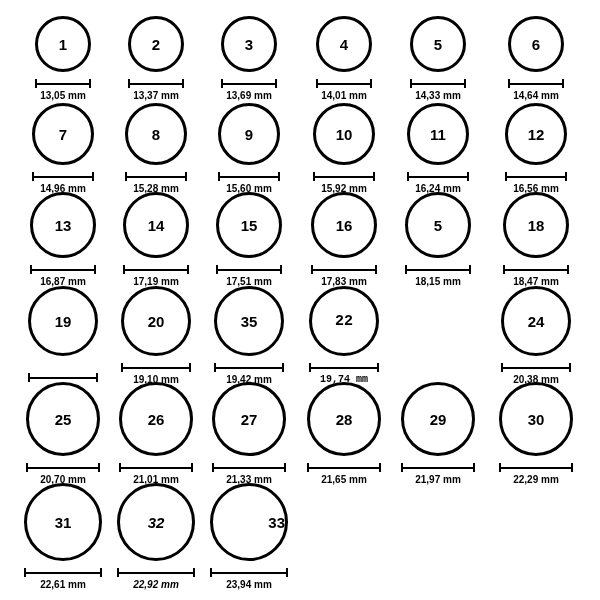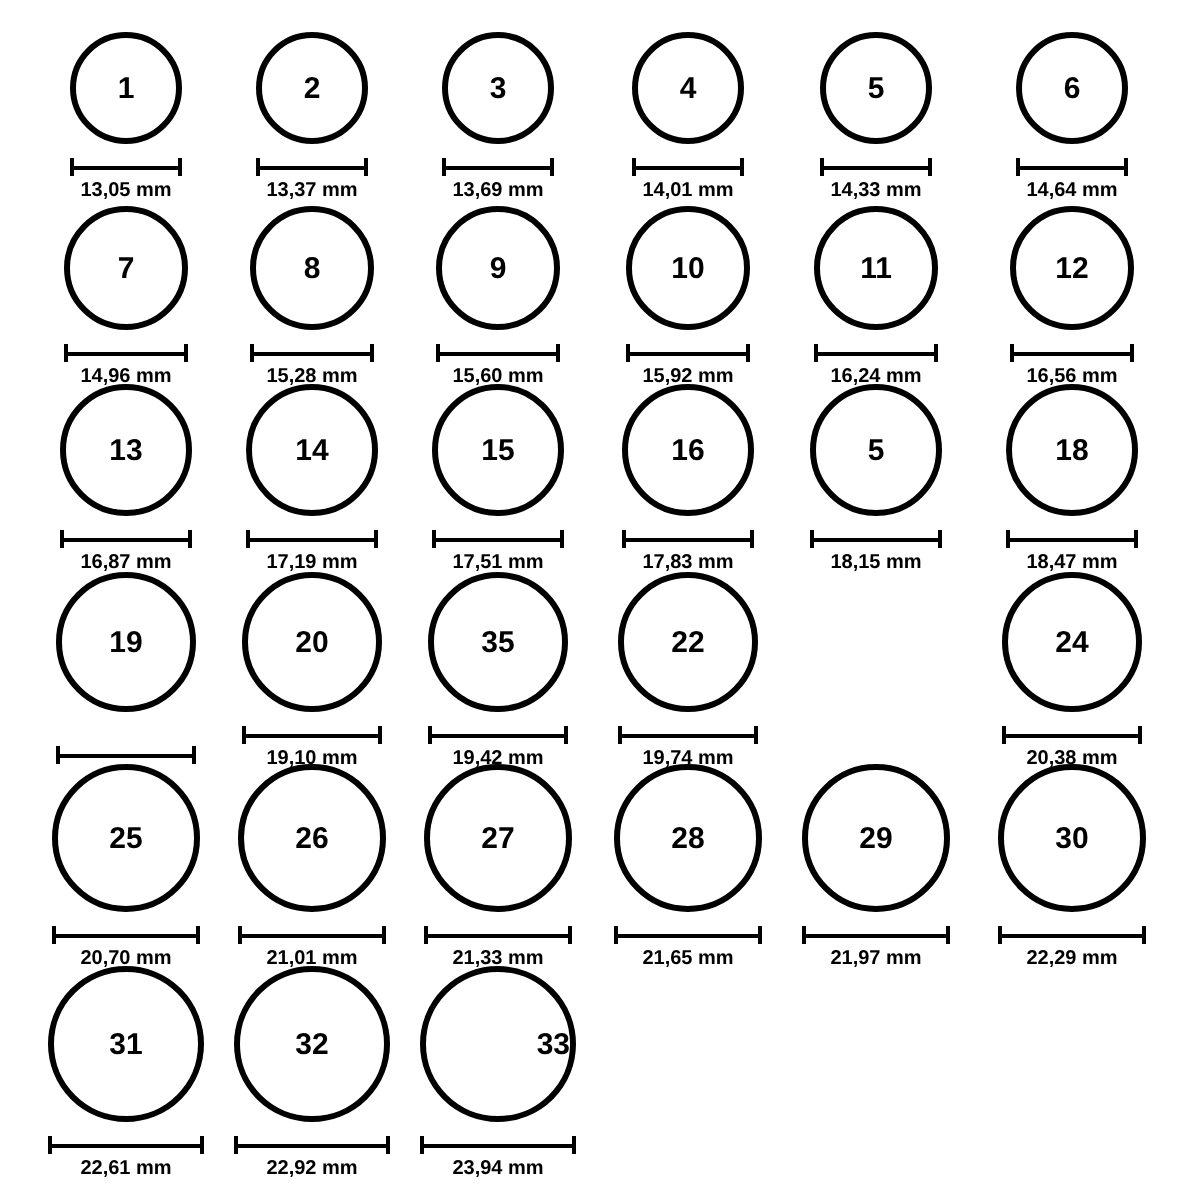--- a/index.html
+++ b/index.html
@@ -303,21 +303,21 @@
       <div class="ring-circle" style="width: 70px; height: 70px;">
         <span class="ring-size">35</span>
       </div>
       <div class="dim-wrap" style="width: 70px;">
         <div class="dim-line"></div>
         <div class="dim-tick left"></div>
         <div class="dim-tick right"></div>
       </div>
       <div class="dim-label">19,42 mm</div>
     </div>
-    <div class="ring-cell" style="left: 309px; top: 286px; width: 70px;">
+    <div class="ring-cell" style="left: 309px; top: 286px; width: 70px; font-family: Liberation Mono, monospace;">
       <div class="ring-circle" style="width: 70px; height: 70px;">
         <span class="ring-size">22</span>
       </div>
       <div class="dim-wrap" style="width: 70px;">
         <div class="dim-line"></div>
         <div class="dim-tick left"></div>
         <div class="dim-tick right"></div>
       </div>
       <div class="dim-label">19,74 mm</div>
     </div>
@@ -402,21 +402,21 @@
       <div class="ring-circle" style="width: 78px; height: 78px;">
         <span class="ring-size">31</span>
       </div>
       <div class="dim-wrap" style="width: 78px;">
         <div class="dim-line"></div>
         <div class="dim-tick left"></div>
         <div class="dim-tick right"></div>
       </div>
       <div class="dim-label">22,61 mm</div>
     </div>
-    <div class="ring-cell" style="left: 117px; top: 483px; width: 78px;">
+    <div class="ring-cell" style="left: 117px; top: 483px; width: 78px; font-style: italic;">
       <div class="ring-circle" style="width: 78px; height: 78px;">
         <span class="ring-size">32</span>
       </div>
       <div class="dim-wrap" style="width: 78px;">
         <div class="dim-line"></div>
         <div class="dim-tick left"></div>
         <div class="dim-tick right"></div>
       </div>
       <div class="dim-label">22,92 mm</div>
     </div>

